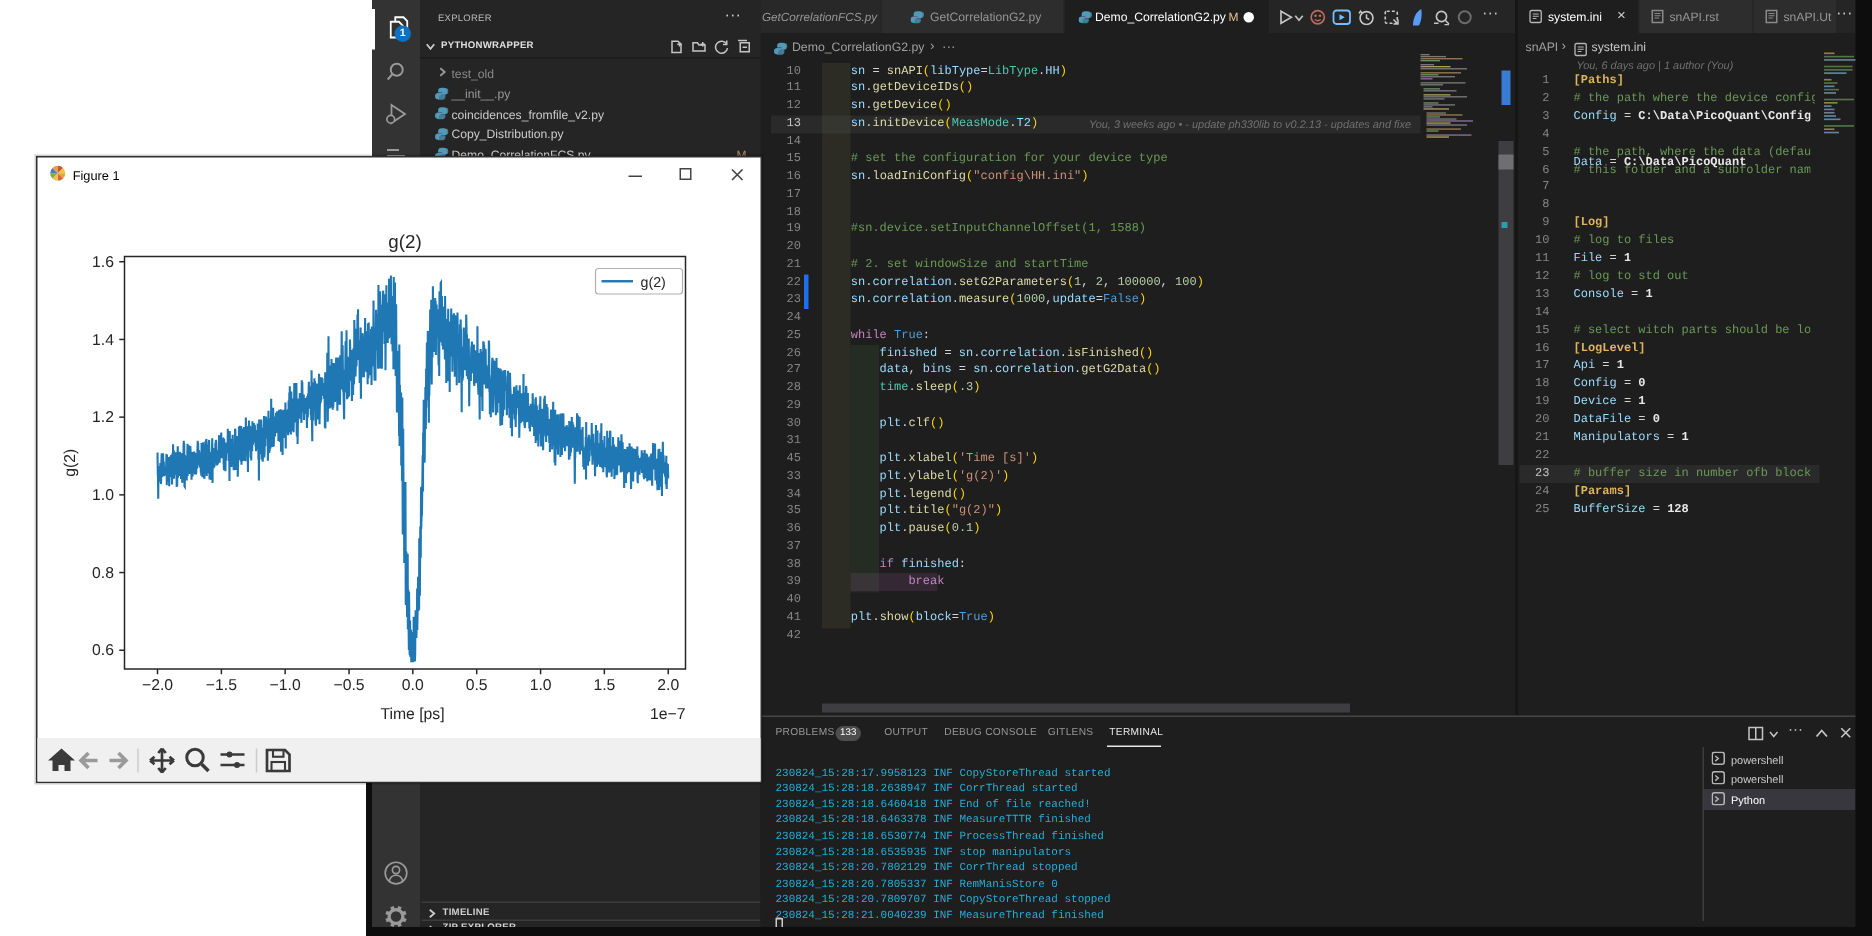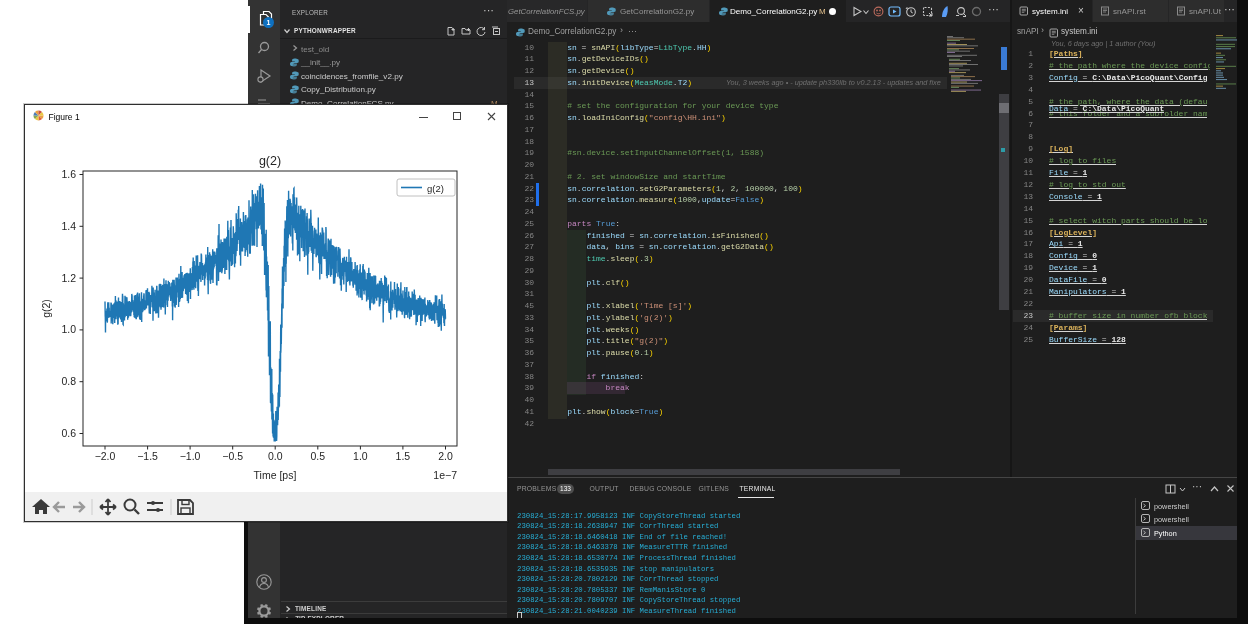--- a/index.html
+++ b/index.html
@@ -1,17 +1,17 @@
 <!DOCTYPE html>
 <html><head><meta charset="utf-8"><title>screen</title><style>
 html,body{margin:0;padding:0;background:#ffffff;}
 *{box-sizing:border-box;}
 .cl{position:absolute;left:548px;font:8px "Liberation Mono",monospace;color:#d4d4d4;white-space:pre;line-height:11.75px;}
 .ln{position:absolute;left:514px;width:20px;text-align:right;font:8px "Liberation Mono",monospace;color:#858585;line-height:11.75px;}
-.il{position:absolute;left:1049px;font:8px "Liberation Mono",monospace;color:#d4d4d4;white-space:pre;line-height:11.9px;text-decoration:underline;}
+.il{position:absolute;left:1049px;font:8px "Liberation Mono",monospace;color:#d4d4d4;white-space:pre;line-height:11.9px;}
 .inum{position:absolute;left:1013px;width:20px;text-align:right;font:8px "Liberation Mono",monospace;color:#858585;line-height:11.9px;}
 .tl{position:absolute;left:517px;font:7.3px "Liberation Mono",monospace;color:#27aed5;white-space:pre;line-height:10.6px;}
 span.v{color:#9CDCFE}span.f{color:#DCDCAA}span.c{color:#4EC9B0}span.k{color:#C586C0}
 span.b{color:#569CD6}span.s{color:#CE9178}span.n{color:#B5CEA8}span.m{color:#6A9955}span.p{color:#FFD700}
 span.sec{color:#ddb45c;font-weight:bold}span.key{color:#9CDCFE}span.val{color:#e8e8e8;font-weight:bold}
 </style></head><body>
 <div style="position:relative;width:1248px;height:624px;overflow:hidden;background:#fff">
 <div style="position:absolute;left:248px;top:0;width:1000px;height:624px;background:#1e1e1e"></div>
 <div style="position:absolute;left:248px;top:0;width:32px;height:624px;background:#333333"></div>
 <div style="position:absolute;left:280px;top:0;width:227px;height:624px;background:#252526"></div>
@@ -194,37 +194,37 @@
 <div class="cl" style="top:147.25px">    <span class="m">#sn.device.setInputChannelOffset(1, 1588)</span></div>
 <div class="ln" style="top:159.00px;">20</div>
 <div class="ln" style="top:170.75px;">21</div>
 <div class="cl" style="top:170.75px">    <span class="m"># 2. set windowSize and startTime</span></div>
 <div class="ln" style="top:182.50px;">22</div>
 <div class="cl" style="top:182.50px">    <span class="v">sn</span>.<span class="v">correlation</span>.<span class="f">setG2Parameters</span><span class="p">(</span><span class="n">1</span>, <span class="n">2</span>, <span class="n">100000</span>, <span class="n">100</span><span class="p">)</span></div>
 <div class="ln" style="top:194.25px;">23</div>
 <div class="cl" style="top:194.25px">    <span class="v">sn</span>.<span class="v">correlation</span>.<span class="f">measure</span><span class="p">(</span><span class="n">1000</span>,<span class="v">update</span>=<span class="b">False</span><span class="p">)</span></div>
 <div class="ln" style="top:206.00px;">24</div>
 <div class="ln" style="top:217.75px;">25</div>
-<div class="cl" style="top:217.75px">    <span class="k">parts</span> <span class="b">True</span>:</div>
+<div class="cl" style="top:217.75px">    <span class="k">while</span> <span class="b">True</span>:</div>
 <div class="ln" style="top:229.50px;">26</div>
 <div class="cl" style="top:229.50px">        <span class="v">finished</span> = <span class="v">sn</span>.<span class="v">correlation</span>.<span class="f">isFinished</span><span class="p">()</span></div>
 <div class="ln" style="top:241.25px;">27</div>
 <div class="cl" style="top:241.25px">        <span class="v">data</span>, <span class="v">bins</span> = <span class="v">sn</span>.<span class="v">correlation</span>.<span class="f">getG2Data</span><span class="p">()</span></div>
 <div class="ln" style="top:253.00px;">28</div>
 <div class="cl" style="top:253.00px">        <span class="c">time</span>.<span class="f">sleep</span><span class="p">(</span><span class="n">.3</span><span class="p">)</span></div>
 <div class="ln" style="top:264.75px;">29</div>
 <div class="ln" style="top:276.50px;">30</div>
 <div class="cl" style="top:276.50px">        <span class="v">plt</span>.<span class="f">clf</span><span class="p">()</span></div>
 <div class="ln" style="top:288.25px;">31</div>
 <div class="ln" style="top:300.00px;">45</div>
 <div class="cl" style="top:300.00px">        <span class="v">plt</span>.<span class="f">xlabel</span><span class="p">(</span><span class="s">'Time [s]'</span><span class="p">)</span></div>
 <div class="ln" style="top:311.75px;">33</div>
 <div class="cl" style="top:311.75px">        <span class="v">plt</span>.<span class="f">ylabel</span><span class="p">(</span><span class="s">'g(2)'</span><span class="p">)</span></div>
 <div class="ln" style="top:323.50px;">34</div>
-<div class="cl" style="top:323.50px">        <span class="v">plt</span>.<span class="f">weeks</span><span class="p">()</span></div>
+<div class="cl" style="top:323.50px">        <span class="v">plt</span>.<span class="f">legend</span><span class="p">()</span></div>
 <div class="ln" style="top:335.25px;">35</div>
 <div class="cl" style="top:335.25px">        <span class="v">plt</span>.<span class="f">title</span><span class="p">(</span><span class="s">"g(2)"</span><span class="p">)</span></div>
 <div class="ln" style="top:347.00px;">36</div>
 <div class="cl" style="top:347.00px">        <span class="v">plt</span>.<span class="f">pause</span><span class="p">(</span><span class="n">0.1</span><span class="p">)</span></div>
 <div class="ln" style="top:358.75px;">37</div>
 <div class="ln" style="top:370.50px;">38</div>
 <div class="cl" style="top:370.50px">        <span class="k">if</span> <span class="v">finished</span>:</div>
 <div class="ln" style="top:382.25px;">39</div>
 <div class="cl" style="top:382.25px">            <span class="k">break</span></div>
 <div class="ln" style="top:394.00px;">40</div>

